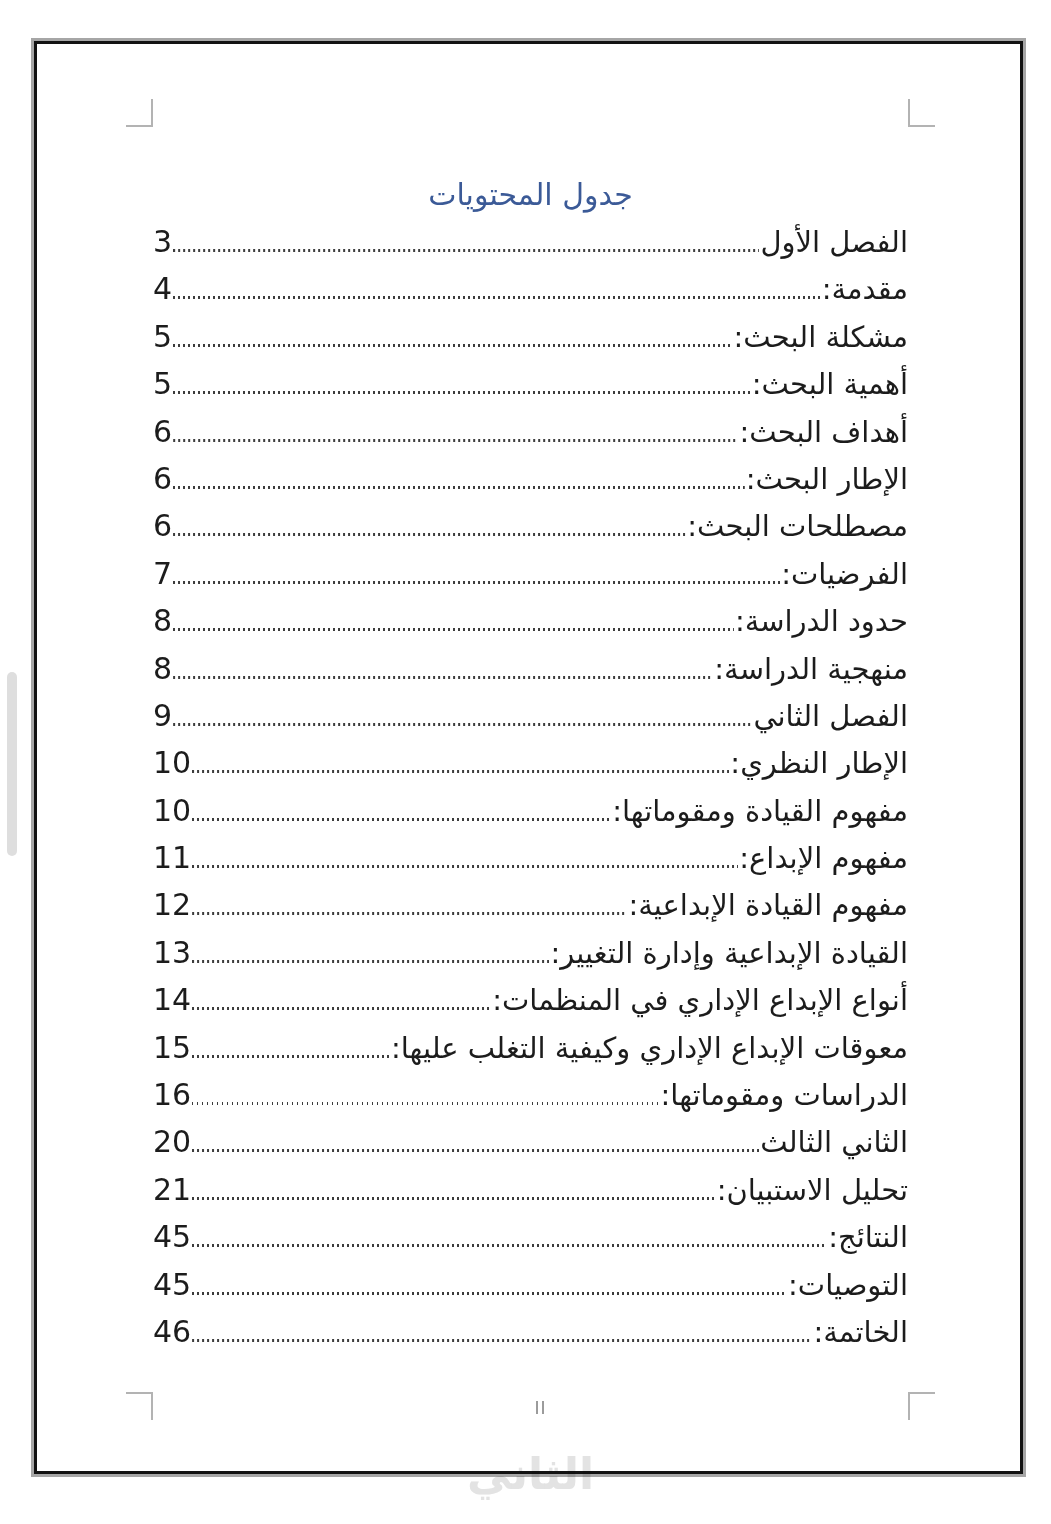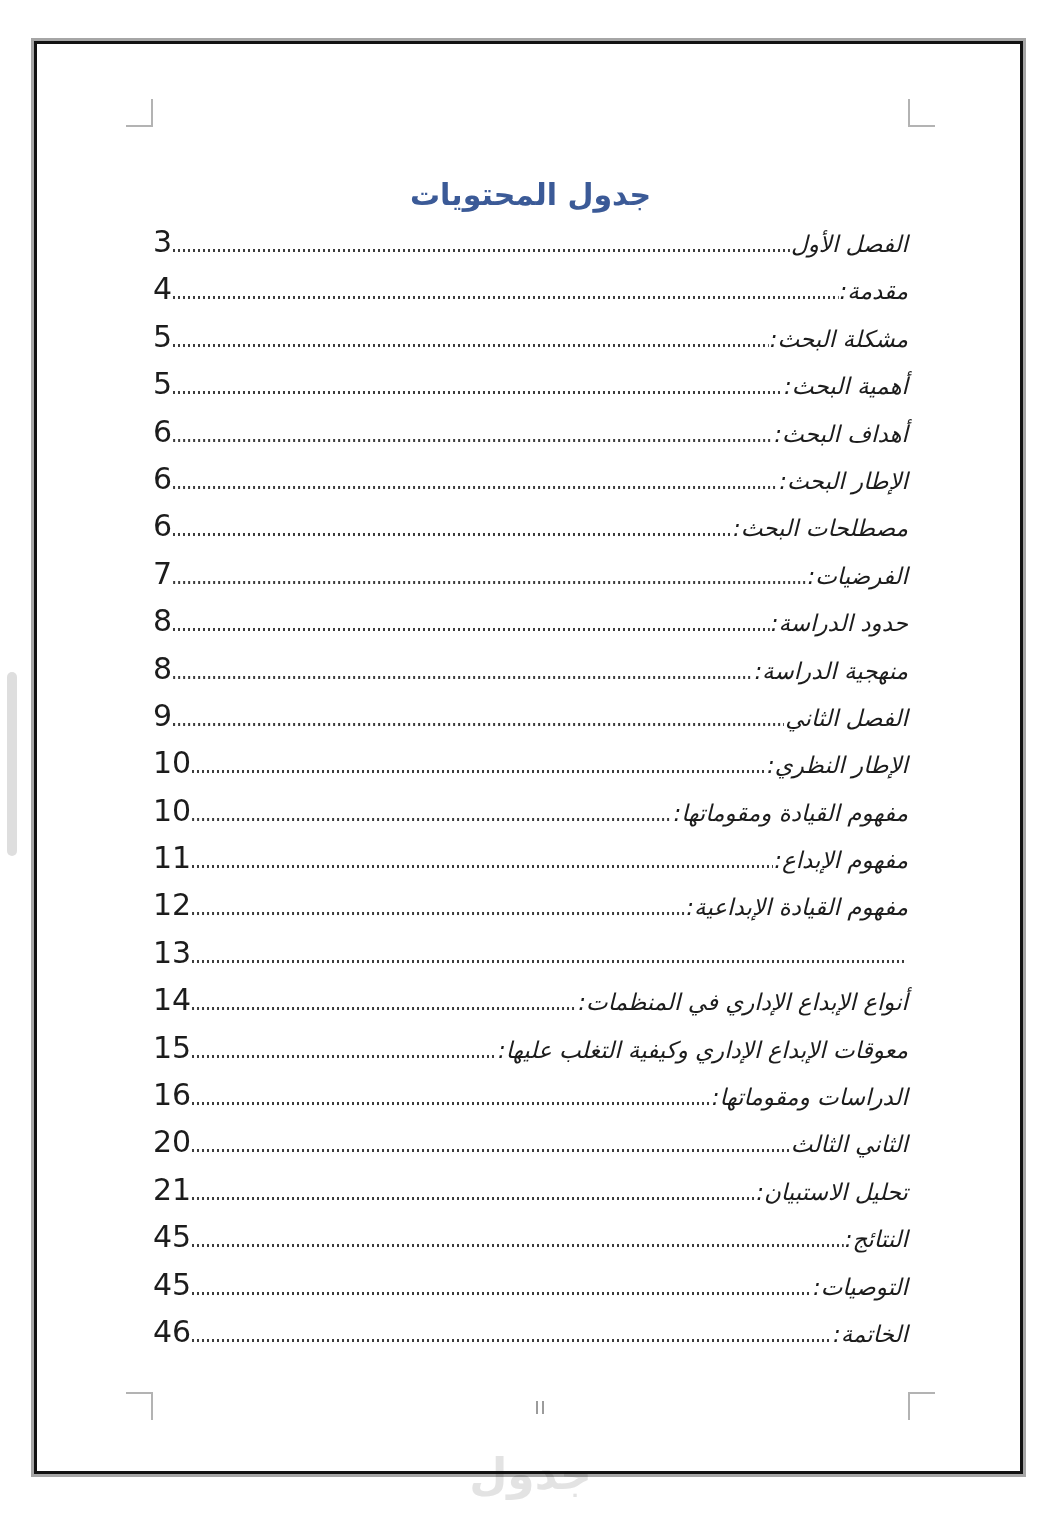--- a/index.html
+++ b/index.html
@@ -50,37 +50,36 @@
     position:absolute;
     left:153px;top:127px;
     width:755px;
     direction:rtl;
     color:var(--text-color);
   }
   .doc-title{
     margin-top:48px;
     text-align:center;
     font-size:30px;
-    font-weight:bold;
+    font-weight:normal;
     line-height:39px;
     color:var(--title-color);
   }
   .toc-list{margin-top:10px;}
   .toc-row{
     display:flex;
     direction:rtl;
     align-items:baseline;
     height:47.4px;
     white-space:nowrap;
   }
   .toc-label{
-    font-size:23px;
+    font-size:29px;
     line-height:35px;
     color:var(--text-color);
-    font-style:italic;
   }
   .toc-leader{
     flex:1;
     min-width:10px;
     height:3px;
     margin:0 1px;
     background-image:repeating-linear-gradient(to right,var(--leader-dot-color) 0 1.8px,transparent 1.8px 5px);
     background-position:bottom;
   }
   .toc-page{
@@ -214,20 +213,21 @@
     <span class="toc-page">11</span>
   </div>
 
   <div class="toc-row">
     <span class="toc-label">مفهوم القيادة الإبداعية:</span>
     <span class="toc-leader"></span>
     <span class="toc-page">12</span>
   </div>
 
   <div class="toc-row">
+    <span class="toc-label">القيادة الإبداعية وإدارة التغيير:</span>
     <span class="toc-leader"></span>
     <span class="toc-page">13</span>
   </div>
 
   <div class="toc-row">
     <span class="toc-label">أنواع الإبداع الإداري في المنظمات:</span>
     <span class="toc-leader"></span>
     <span class="toc-page">14</span>
   </div>
 
@@ -270,15 +270,15 @@
   <div class="toc-row">
     <span class="toc-label">الخاتمة:</span>
     <span class="toc-leader"></span>
     <span class="toc-page">46</span>
   </div>
 </div>
   </div>
 
   <div class="page-number">II</div>
 
-  <div class="watermark">جدول</div>
+  <div class="watermark">الثاني</div>
 
 </div>
 
 </body></html>

